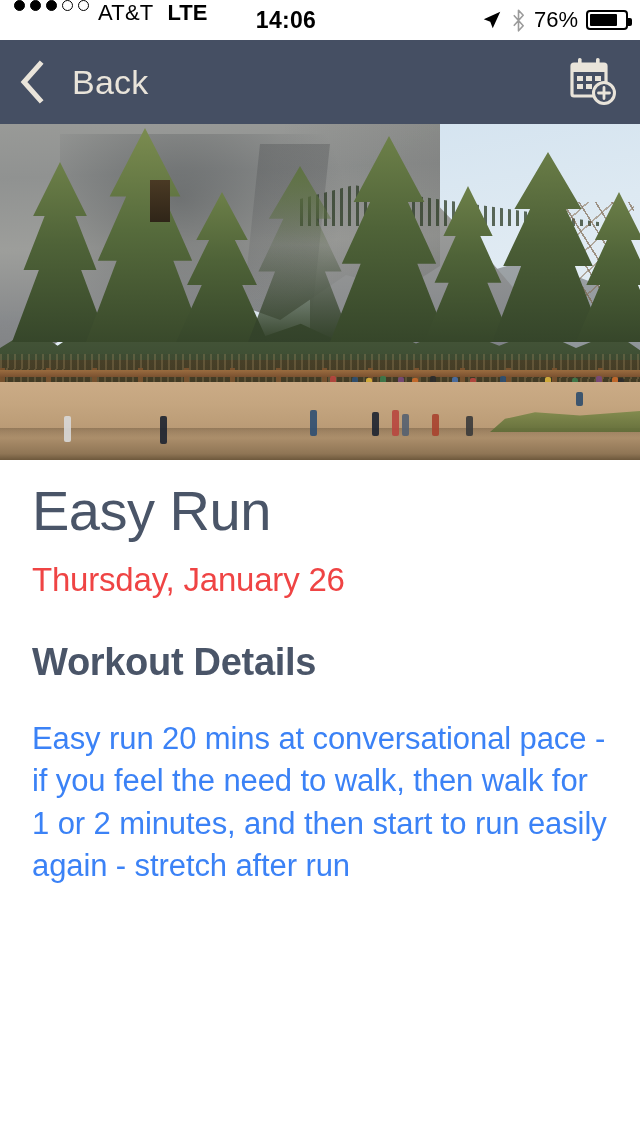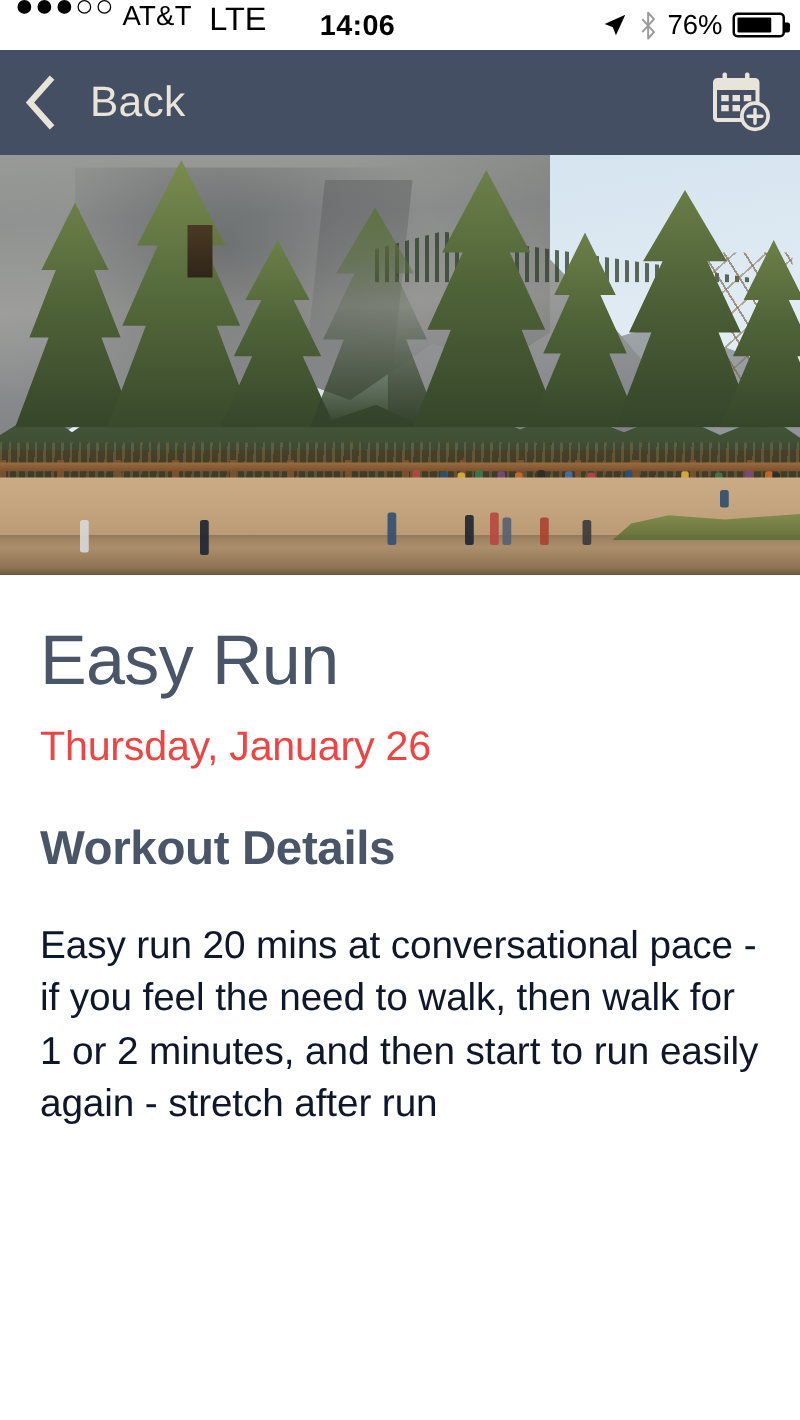--- a/index.html
+++ b/index.html
@@ -17,21 +17,21 @@
     background:#ffffff; color:#000;
   }
   .sb-left{
     position:absolute; left:14px; top:0; height:40px;
     display:flex; align-items:flex-start; gap:9px;
   }
   .dots{ display:flex; align-items:center; gap:5px; }
   .dot{ width:11px; height:11px; border-radius:50%; border:1.6px solid #000; background:#000; }
   .dot.empty{ background:transparent; }
   .sb-carrier{ font-size:22px; letter-spacing:.2px; font-weight:400; }
-  .sb-lte{ font-size:26px; margin-left:5px; font-weight:400; }
+  .sb-lte{ font-size:22px; margin-left:5px; font-weight:700; }
   .sb-time{
     position:absolute; left:0; top:0; width:572px; height:40px;
     display:flex; align-items:center; justify-content:center;
     font-size:23px; font-weight:700; letter-spacing:.3px;
   }
   .sb-right{
     position:absolute; right:12px; top:0; height:40px;
     display:flex; align-items:center; gap:8px;
   }
   .loc-arrow{ display:block; }
@@ -234,34 +234,34 @@
     background:linear-gradient(180deg,#7d8a4a,#5d6b36);
     clip-path:polygon(10% 40%,30% 10%,60% 25%,100% 5%,100% 100%,0% 100%);
     opacity:.9;
   }
   
   .fig{ position:absolute; border-radius:2px; }
 
   
   .content{ position:absolute; top:460px; left:0; width:640px; padding:0 32px; }
   .title{
-    margin-top:39px;
+    margin-top:22px;
     font-size:56px; font-weight:400; color:#4a5568; letter-spacing:-.5px; line-height:1.05;
   }
   .subtitle{
     margin-top:20px;
     font-size:33px; font-weight:400; color:#ef4444; letter-spacing:-.2px;
   }
   .section-head{
     margin-top:42px;
     font-size:38px; font-weight:700; color:#4a5568; letter-spacing:-.3px;
   }
   .body-text{
     margin-top:34px;
-    font-size:31px; font-weight:400; color:#0f172a; line-height:1.37; letter-spacing:-.1px;
+    font-size:31px; font-weight:400; color:#3b82f6; line-height:1.37; letter-spacing:-.1px;
     max-width:576px;
   }
 </style>
 </head>
 <body>
 
 <div class="phone">
 
   <div class="statusbar">
     <div class="sb-left">

